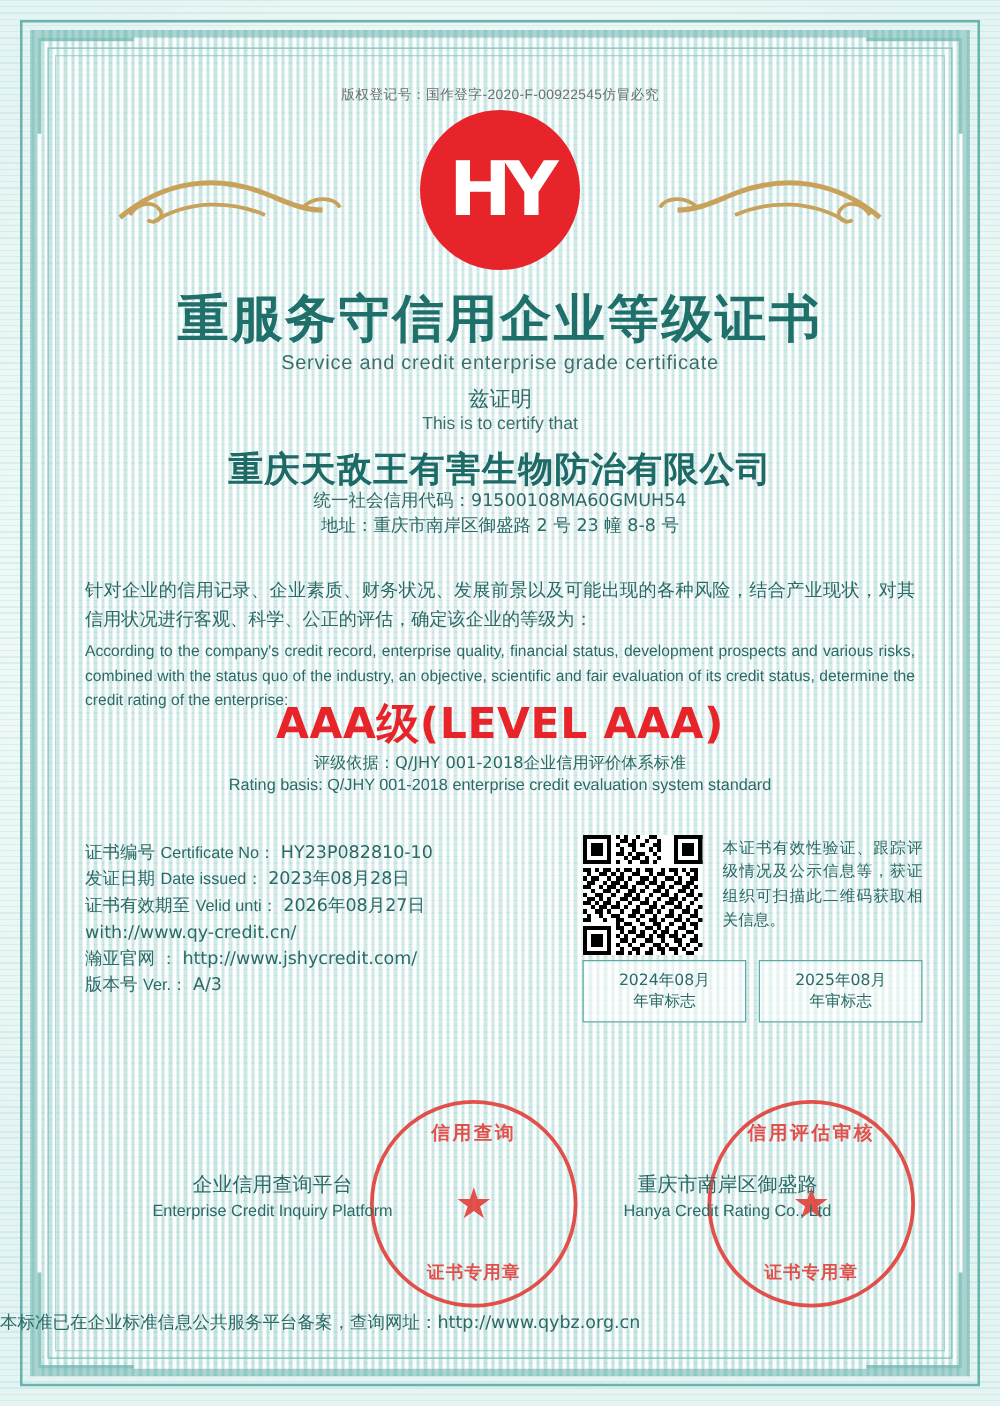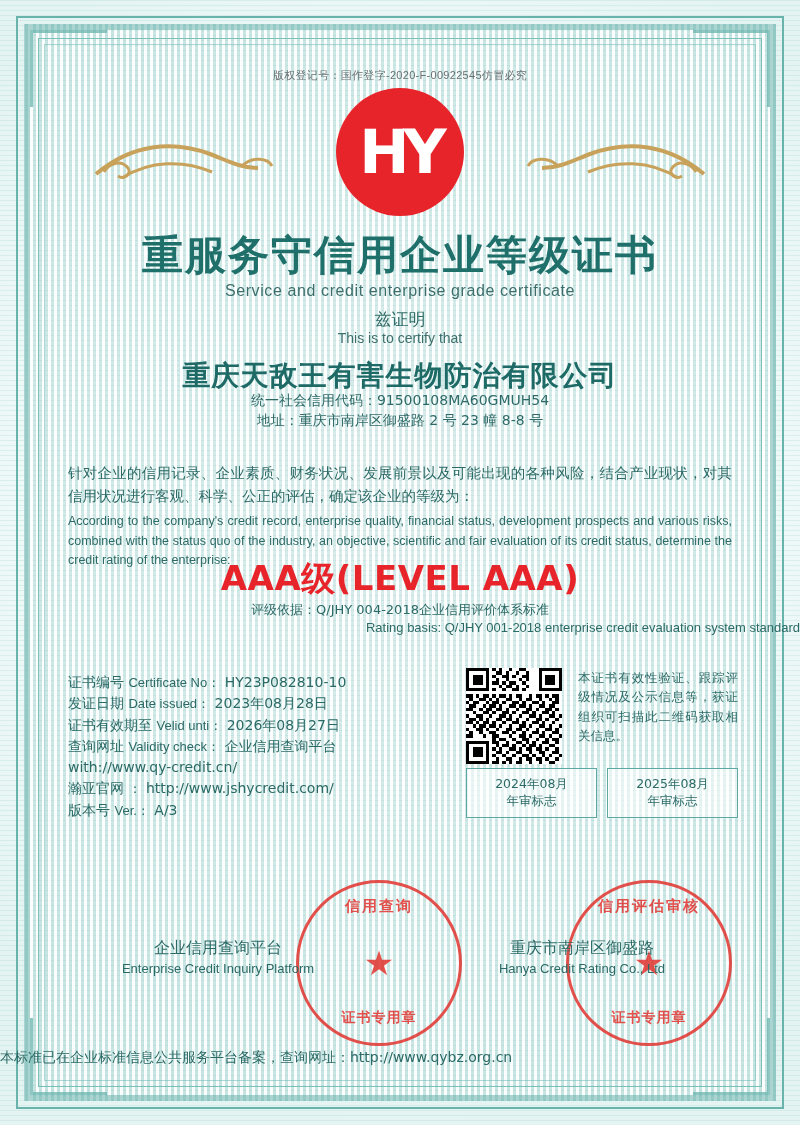--- a/index.html
+++ b/index.html
@@ -231,21 +231,21 @@
     left: 0; right: 0;
     text-align: center;
     font-size: 13px;
     color: #2b6a66;
     font-family: "DejaVu Sans", sans-serif;
   }
   .basis-en {
     position: absolute;
     top: 620px;
     left: 0; right: 0;
-    text-align: right;
+    text-align: center;
     font-size: 13px;
     color: #2b6a66;
   }
 
   
   .details {
     position: absolute;
     top: 672px;
     left: 68px;
     width: 390px;
@@ -432,43 +432,38 @@
   <div class="company-name">重庆天敌王有害生物防治有限公司</div>
   <div class="company-code">统一社会信用代码：91500108MA60GMUH54</div>
   <div class="company-addr">地址：重庆市南岸区御盛路 2 号 23 幢 8-8 号</div>
 
   <div class="body-block">
     <div class="body-cn">针对企业的信用记录、企业素质、财务状况、发展前景以及可能出现的各种风险，结合产业现状，对其信用状况进行客观、科学、公正的评估，确定该企业的等级为：</div>
     <div class="body-en">According to the company's credit record, enterprise quality, financial status, development prospects and various risks, combined with the status quo of the industry, an objective, scientific and fair evaluation of its credit status, determine the credit rating of the enterprise:</div>
   </div>
 
   <div class="level">AAA级(LEVEL AAA)</div>
-  <div class="basis-cn">评级依据：Q/JHY 004-2018企业信用评价体系标准</div>
+  <div class="basis-cn">评级依据：Q/JHY 001-2018企业信用评价体系标准</div>
   <div class="basis-en">Rating basis: Q/JHY 001-2018 enterprise credit evaluation system standard</div>
 
   <div class="details">
     <div class="row">
       <span>证书编号</span>
       <span class="lbl-en">Certificate No：</span>
       <span>HY23P082810-10</span>
     </div>
     <div class="row">
       <span>发证日期</span>
       <span class="lbl-en">Date issued：</span>
       <span>2023年08月28日</span>
     </div>
     <div class="row">
       <span>证书有效期至</span>
       <span class="lbl-en">Velid unti：</span>
       <span>2026年08月27日</span>
-    </div>
-    <div class="row">
-      <span>查询网址</span>
-      <span class="lbl-en">Validity check：</span>
-      <span>企业信用查询平台</span>
     </div>
     <div class="row">
       <span>with://www.qy-credit.cn/</span>
     </div>
     <div class="row">
       <span>瀚亚官网</span>
       <span class="lbl-en">：</span>
       <span>http://www.jshycredit.com/</span>
     </div>
     <div class="row">

